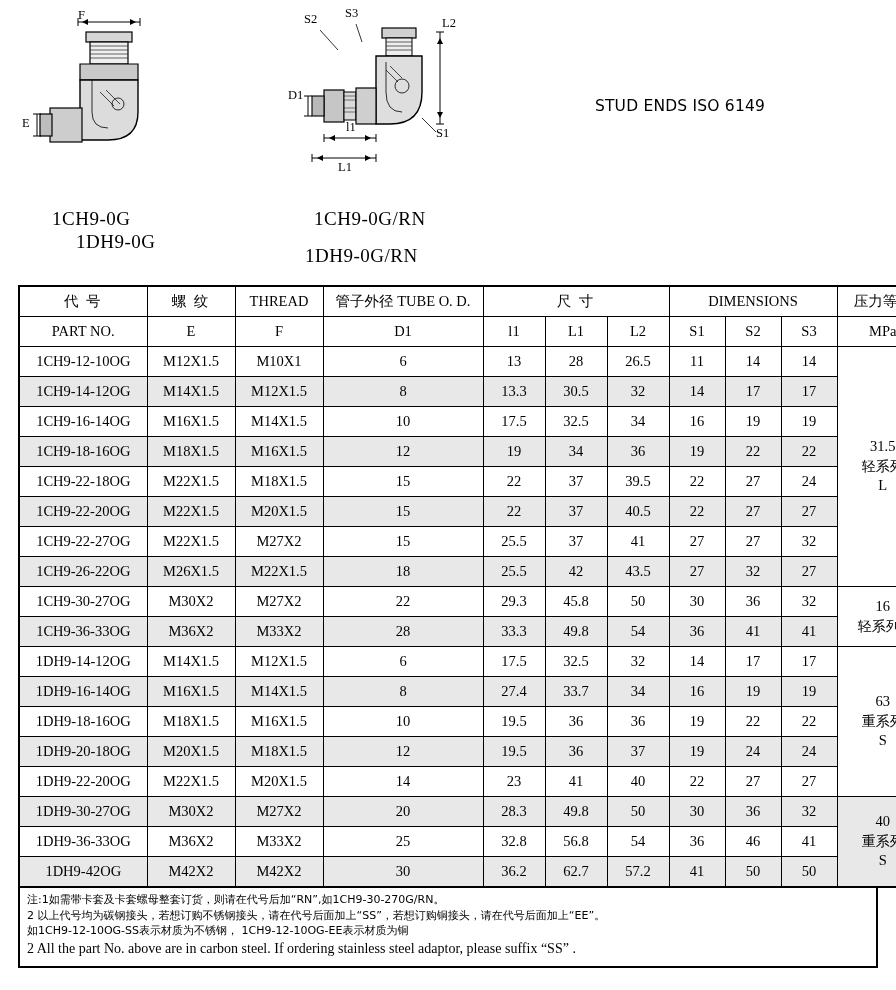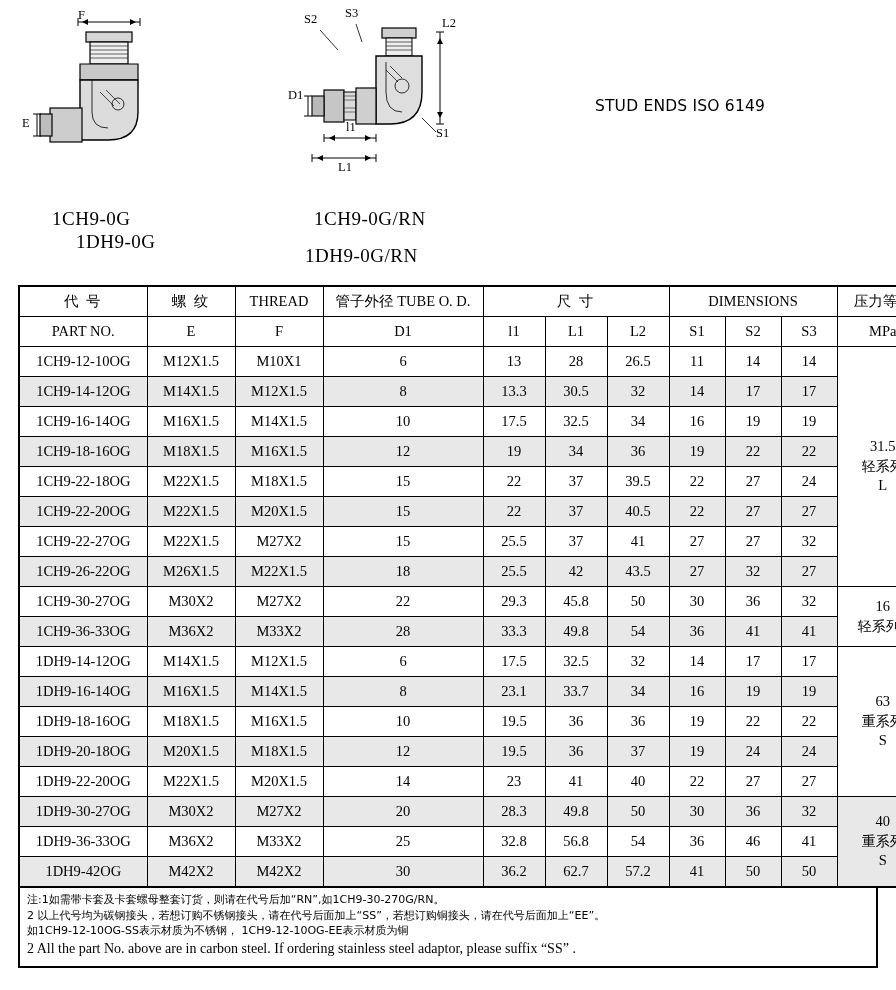--- a/index.html
+++ b/index.html
@@ -385,21 +385,21 @@
               <div class="">63</div>
               <div class="cn">重系列</div>
               <div class="">S</div>
             </td>
           </tr>
           <tr class="shade">
             <td class="part">1DH9-16-14OG</td>
             <td>M16X1.5</td>
             <td>M14X1.5</td>
             <td>8</td>
-            <td>23.1</td>
+            <td>27.4</td>
             <td>33.7</td>
             <td>34</td>
             <td>16</td>
             <td>19</td>
             <td>19</td>
           </tr>
           <tr>
             <td class="part">1DH9-18-16OG</td>
             <td>M18X1.5</td>
             <td>M16X1.5</td>

